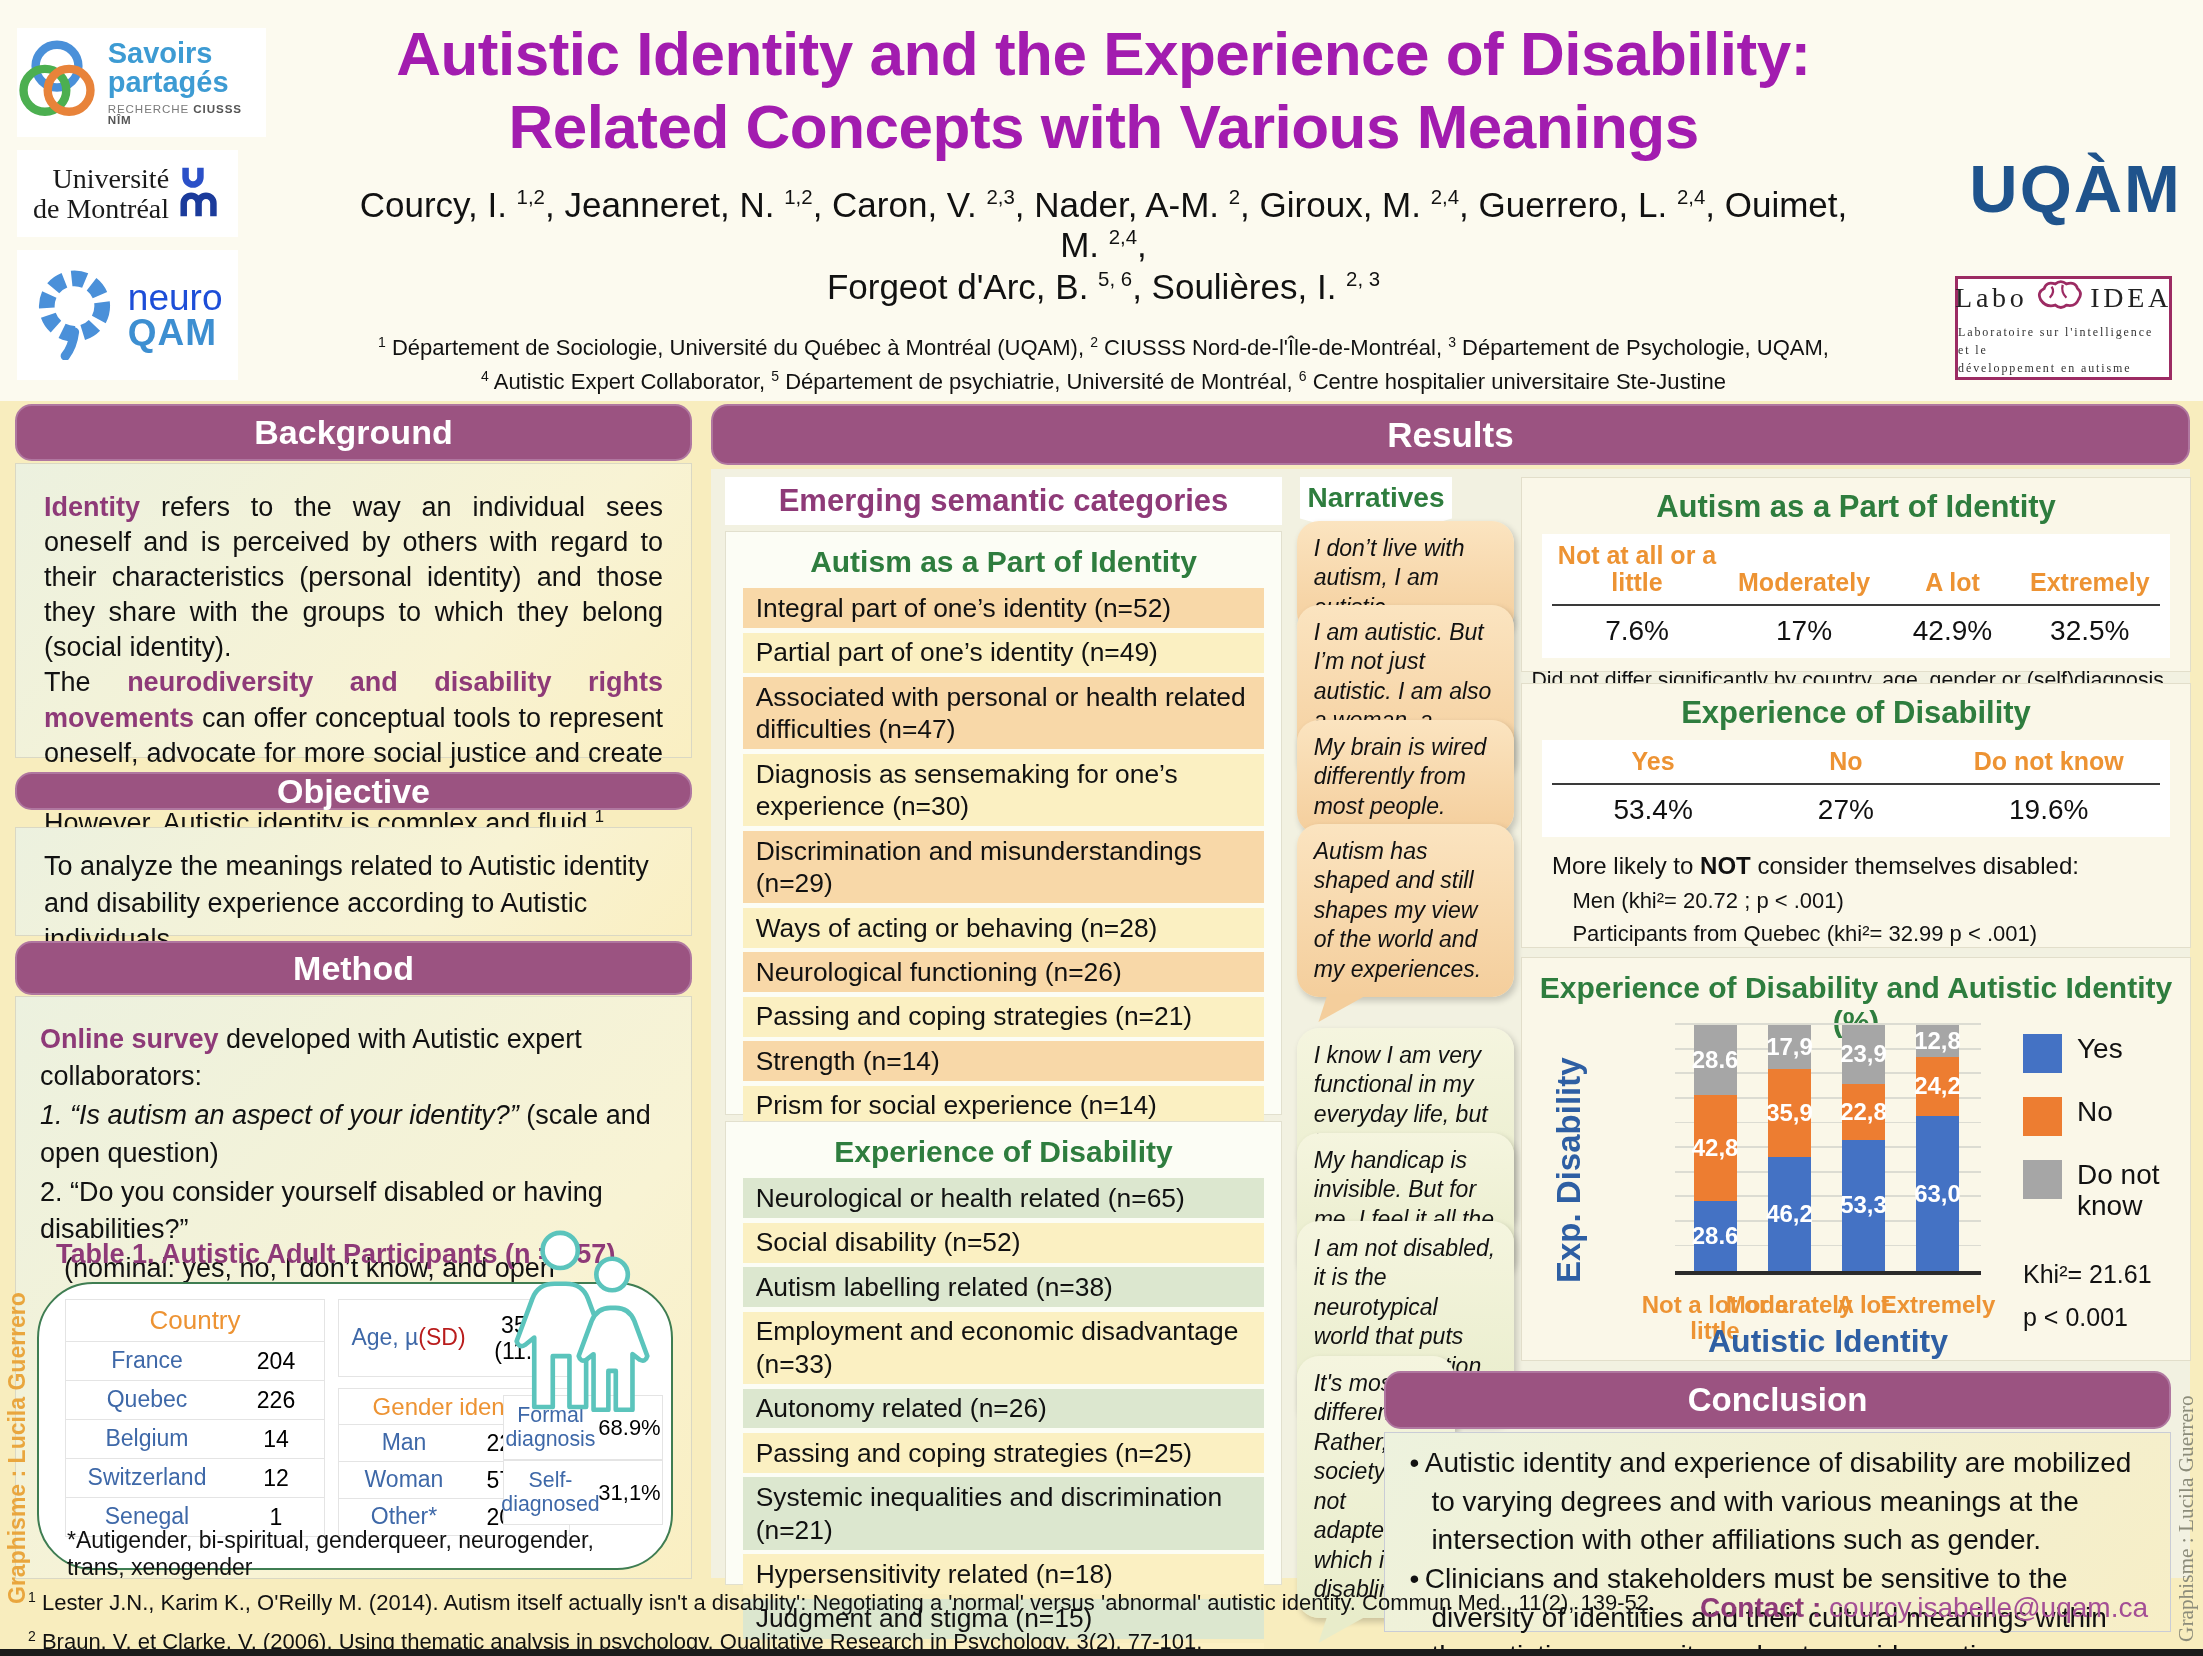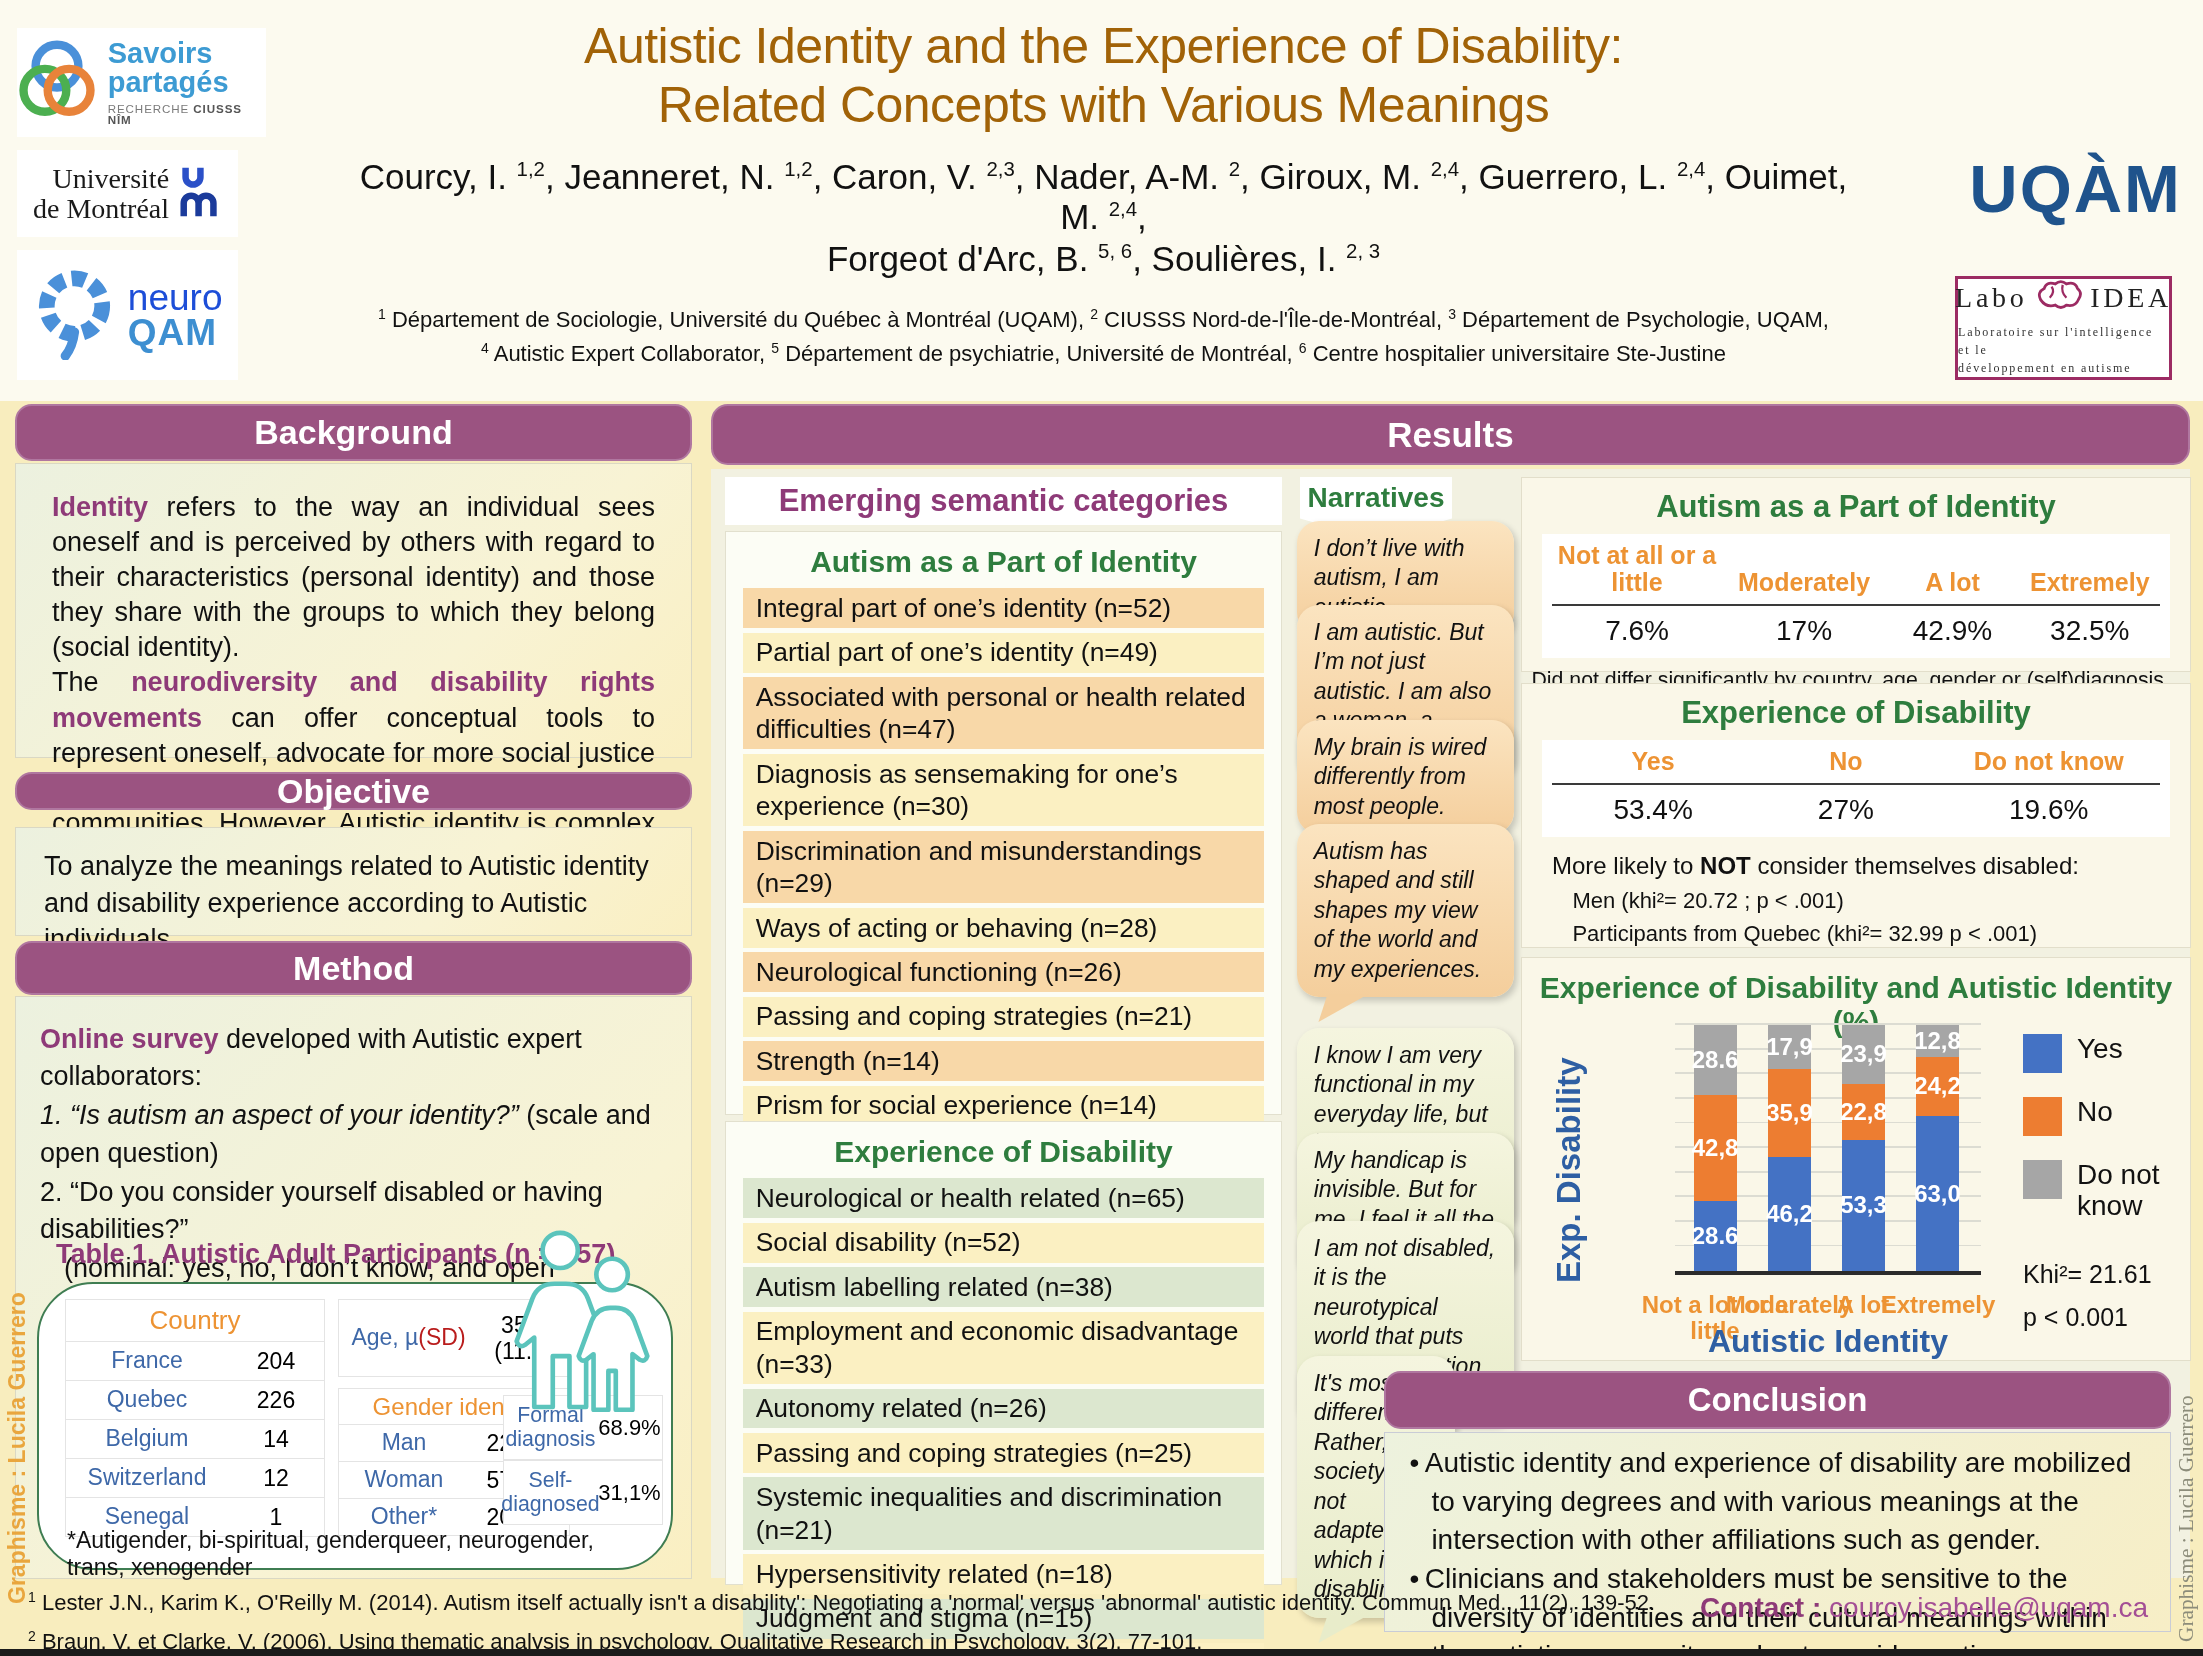--- a/index.html
+++ b/index.html
@@ -17,41 +17,41 @@
   .savoirs-text .sub{color:#7a7a7a;font-size:11.6px;letter-spacing:0.9px;margin-top:5.6px;}
   .savoirs-text .sub b{color:#555;}
   .logo-udem{left:16.7px;top:150px;width:221px;height:87px;gap:9.3px;}
   .udem-text{font-family:"Liberation Serif",serif;font-size:28px;line-height:1.05;color:#1a1a1a;text-align:right;}
   .logo-neuroqam{left:16.7px;top:250px;width:221px;height:130px;gap:11px;}
   .nq-text{line-height:.95;font-size:37px;}
   .nq-text .n{color:#1d4ed8;}
   .nq-text .q{color:#3D8FD1;font-weight:bold;letter-spacing:0.9px;}
 
   .title-block{position:absolute;left:352px;top:16.7px;width:1503px;text-align:center;}
-  .main-title{font-size:50px;font-weight:normal;line-height:1.18;color:#a16207;letter-spacing:-0.5px;}
+  .main-title{font-size:62px;font-weight:bold;line-height:1.18;color:#a21caf;letter-spacing:-0.5px;}
   .authors{margin-top:22px;font-size:35px;color:#111;}
   .authors sup{font-size:20.4px;}
   .affils{margin-top:24px;font-size:22px;color:#111;line-height:1.55;}
   .affils sup{font-size:14px;}
 
   .logo-uqam{position:absolute;left:1966px;top:150px;width:219px;text-align:center;
     color:#1F538C;font-weight:bold;font-size:67px;letter-spacing:1.9px;}
   .logo-idea{position:absolute;left:1955px;top:276px;width:217px;height:104px;background:#fff;
     border:3.7px solid #9C2B63;display:flex;flex-direction:column;align-items:center;justify-content:center;}
   .idea-row{display:flex;align-items:center;gap:7.4px;font-family:"Liberation Serif",serif;font-size:28px;letter-spacing:3.7px;color:#222;}
   .idea-sub{font-family:"Liberation Serif",serif;font-size:12px;letter-spacing:1.9px;color:#333;margin-top:5.6px;line-height:1.5;}
 
   
   .sec-hdr{position:absolute;background:#9B5381;border:2.8px solid #B077A0;border-radius:16.7px;
     color:#fff;font-weight:bold;font-size:34px;display:flex;align-items:center;justify-content:center;}
   .soft-box{position:absolute;background:linear-gradient(135deg,#ECF1DF 0%,#F8F3D4 65%,#FAEFC2 100%);
     border:1.9px solid #DAD8C4;}
 
   
-  .bg-box{left:15px;top:463px;width:677px;height:295px;padding:26px 36px;font-size:27px;
+  .bg-box{left:15px;top:463px;width:677px;height:295px;padding:26px 28px;font-size:27px;
     text-align:justify;line-height:1.3;}
   .accent-purple{color:#8E3A78;font-weight:bold;}
   .obj-box{left:15px;top:827px;width:677px;height:109px;padding:20.4px 28px;font-size:27px;line-height:1.35;}
   .method-box{left:15px;top:996px;width:677px;height:583px;padding:24px 24px 0 24px;font-size:27px;line-height:1.38;}
   .method-q{margin-top:1.9px;}
   .q-italic{font-style:italic;}
   .q-indent{padding-left:24px;}
   .method-par{text-align:justify;}
   sup.inline{font-size:16.7px;}
 

